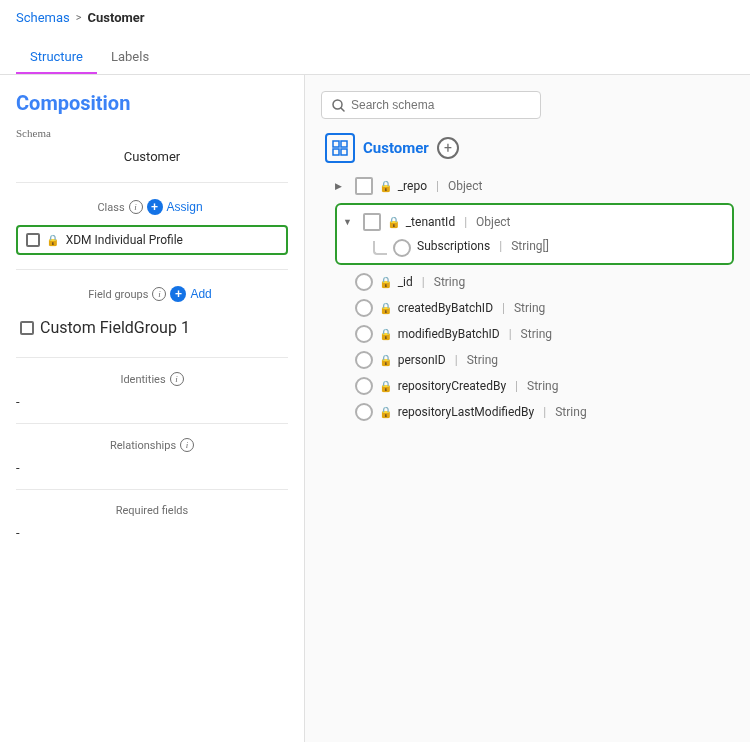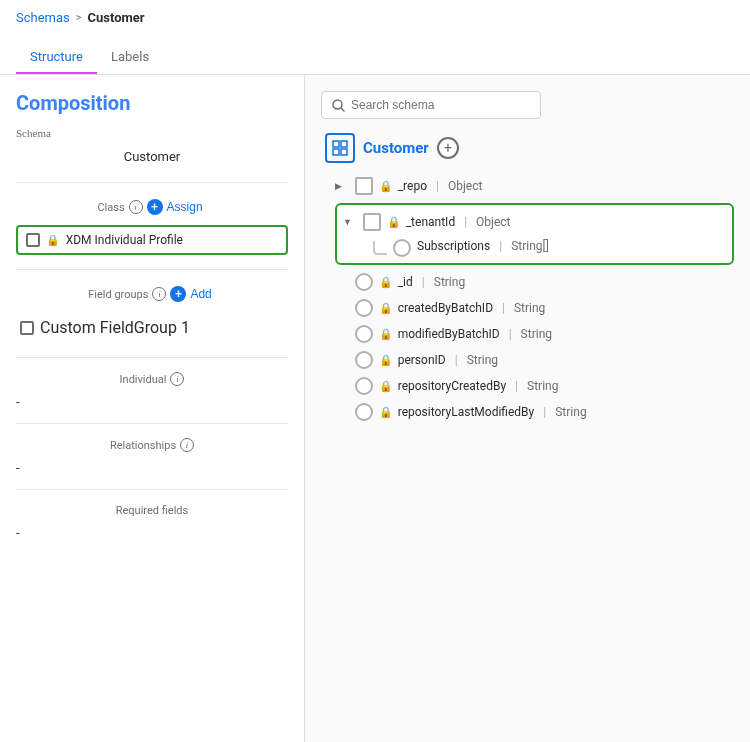--- a/index.html
+++ b/index.html
@@ -387,21 +387,21 @@
 
     <div class="fg-item">
       <div class="fg-checkbox"></div>
       <span>Custom FieldGroup 1</span>
     </div>
 
     <hr class="divider">
 
     <div class="section-header">
       <div class="section-header-label">
-        <span>Individual</span>
+        <span>Identities</span>
         <span class="info-icon">i</span>
       </div>
     </div>
     <div class="dash-value">-</div>
 
     <hr class="divider">
 
     <div class="section-header">
       <div class="section-header-label">
         <span>Relationships</span>

